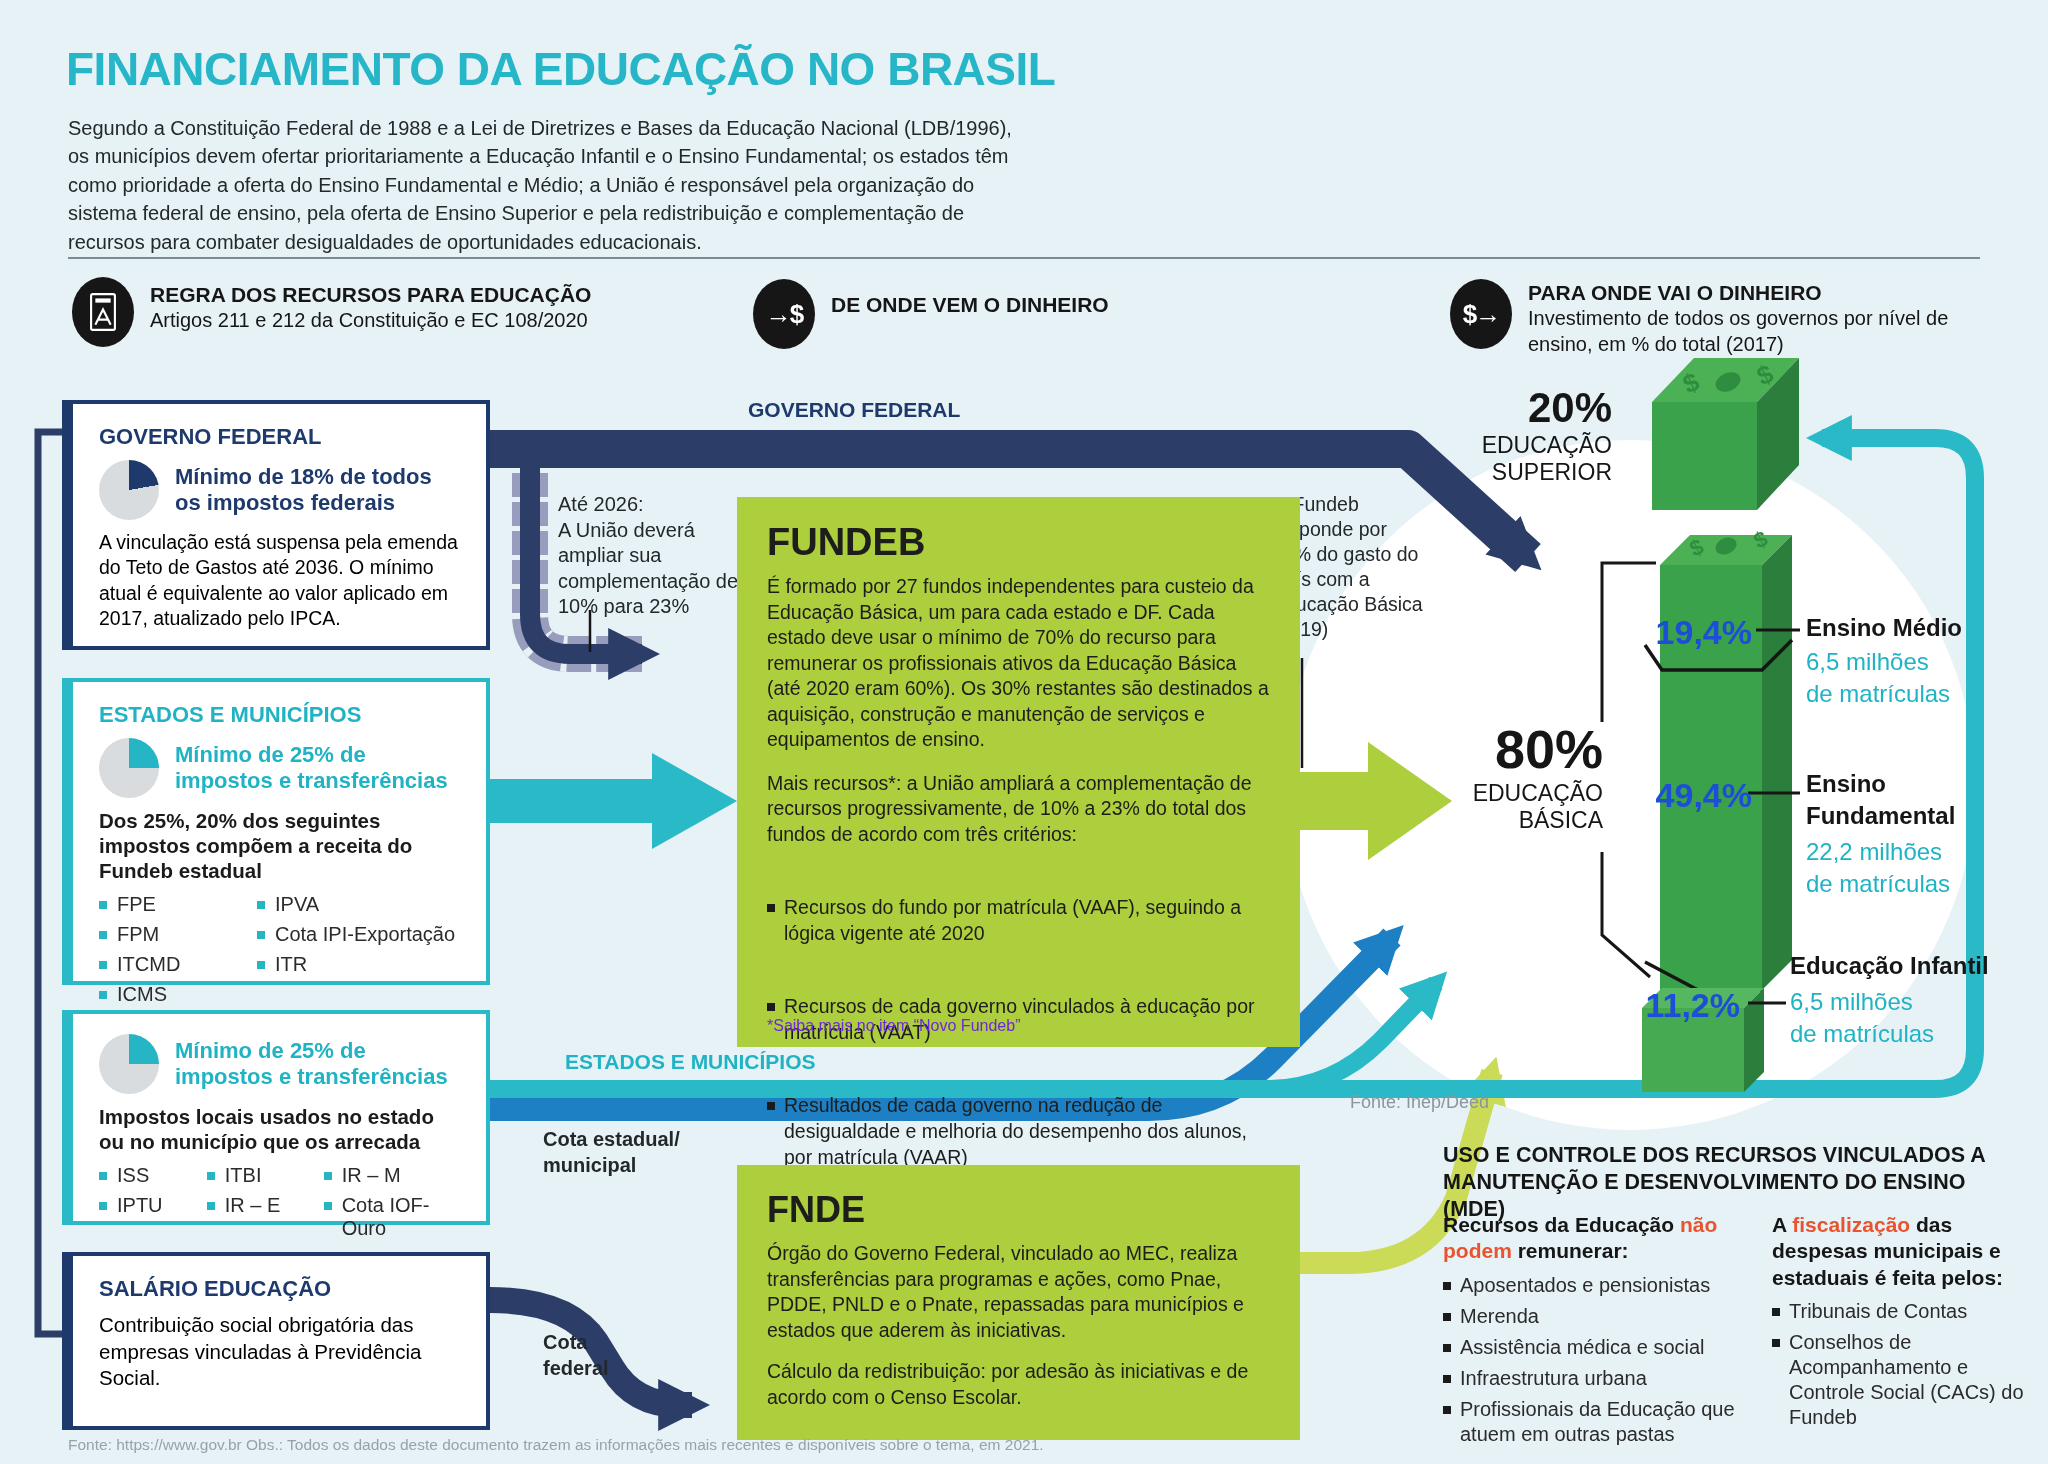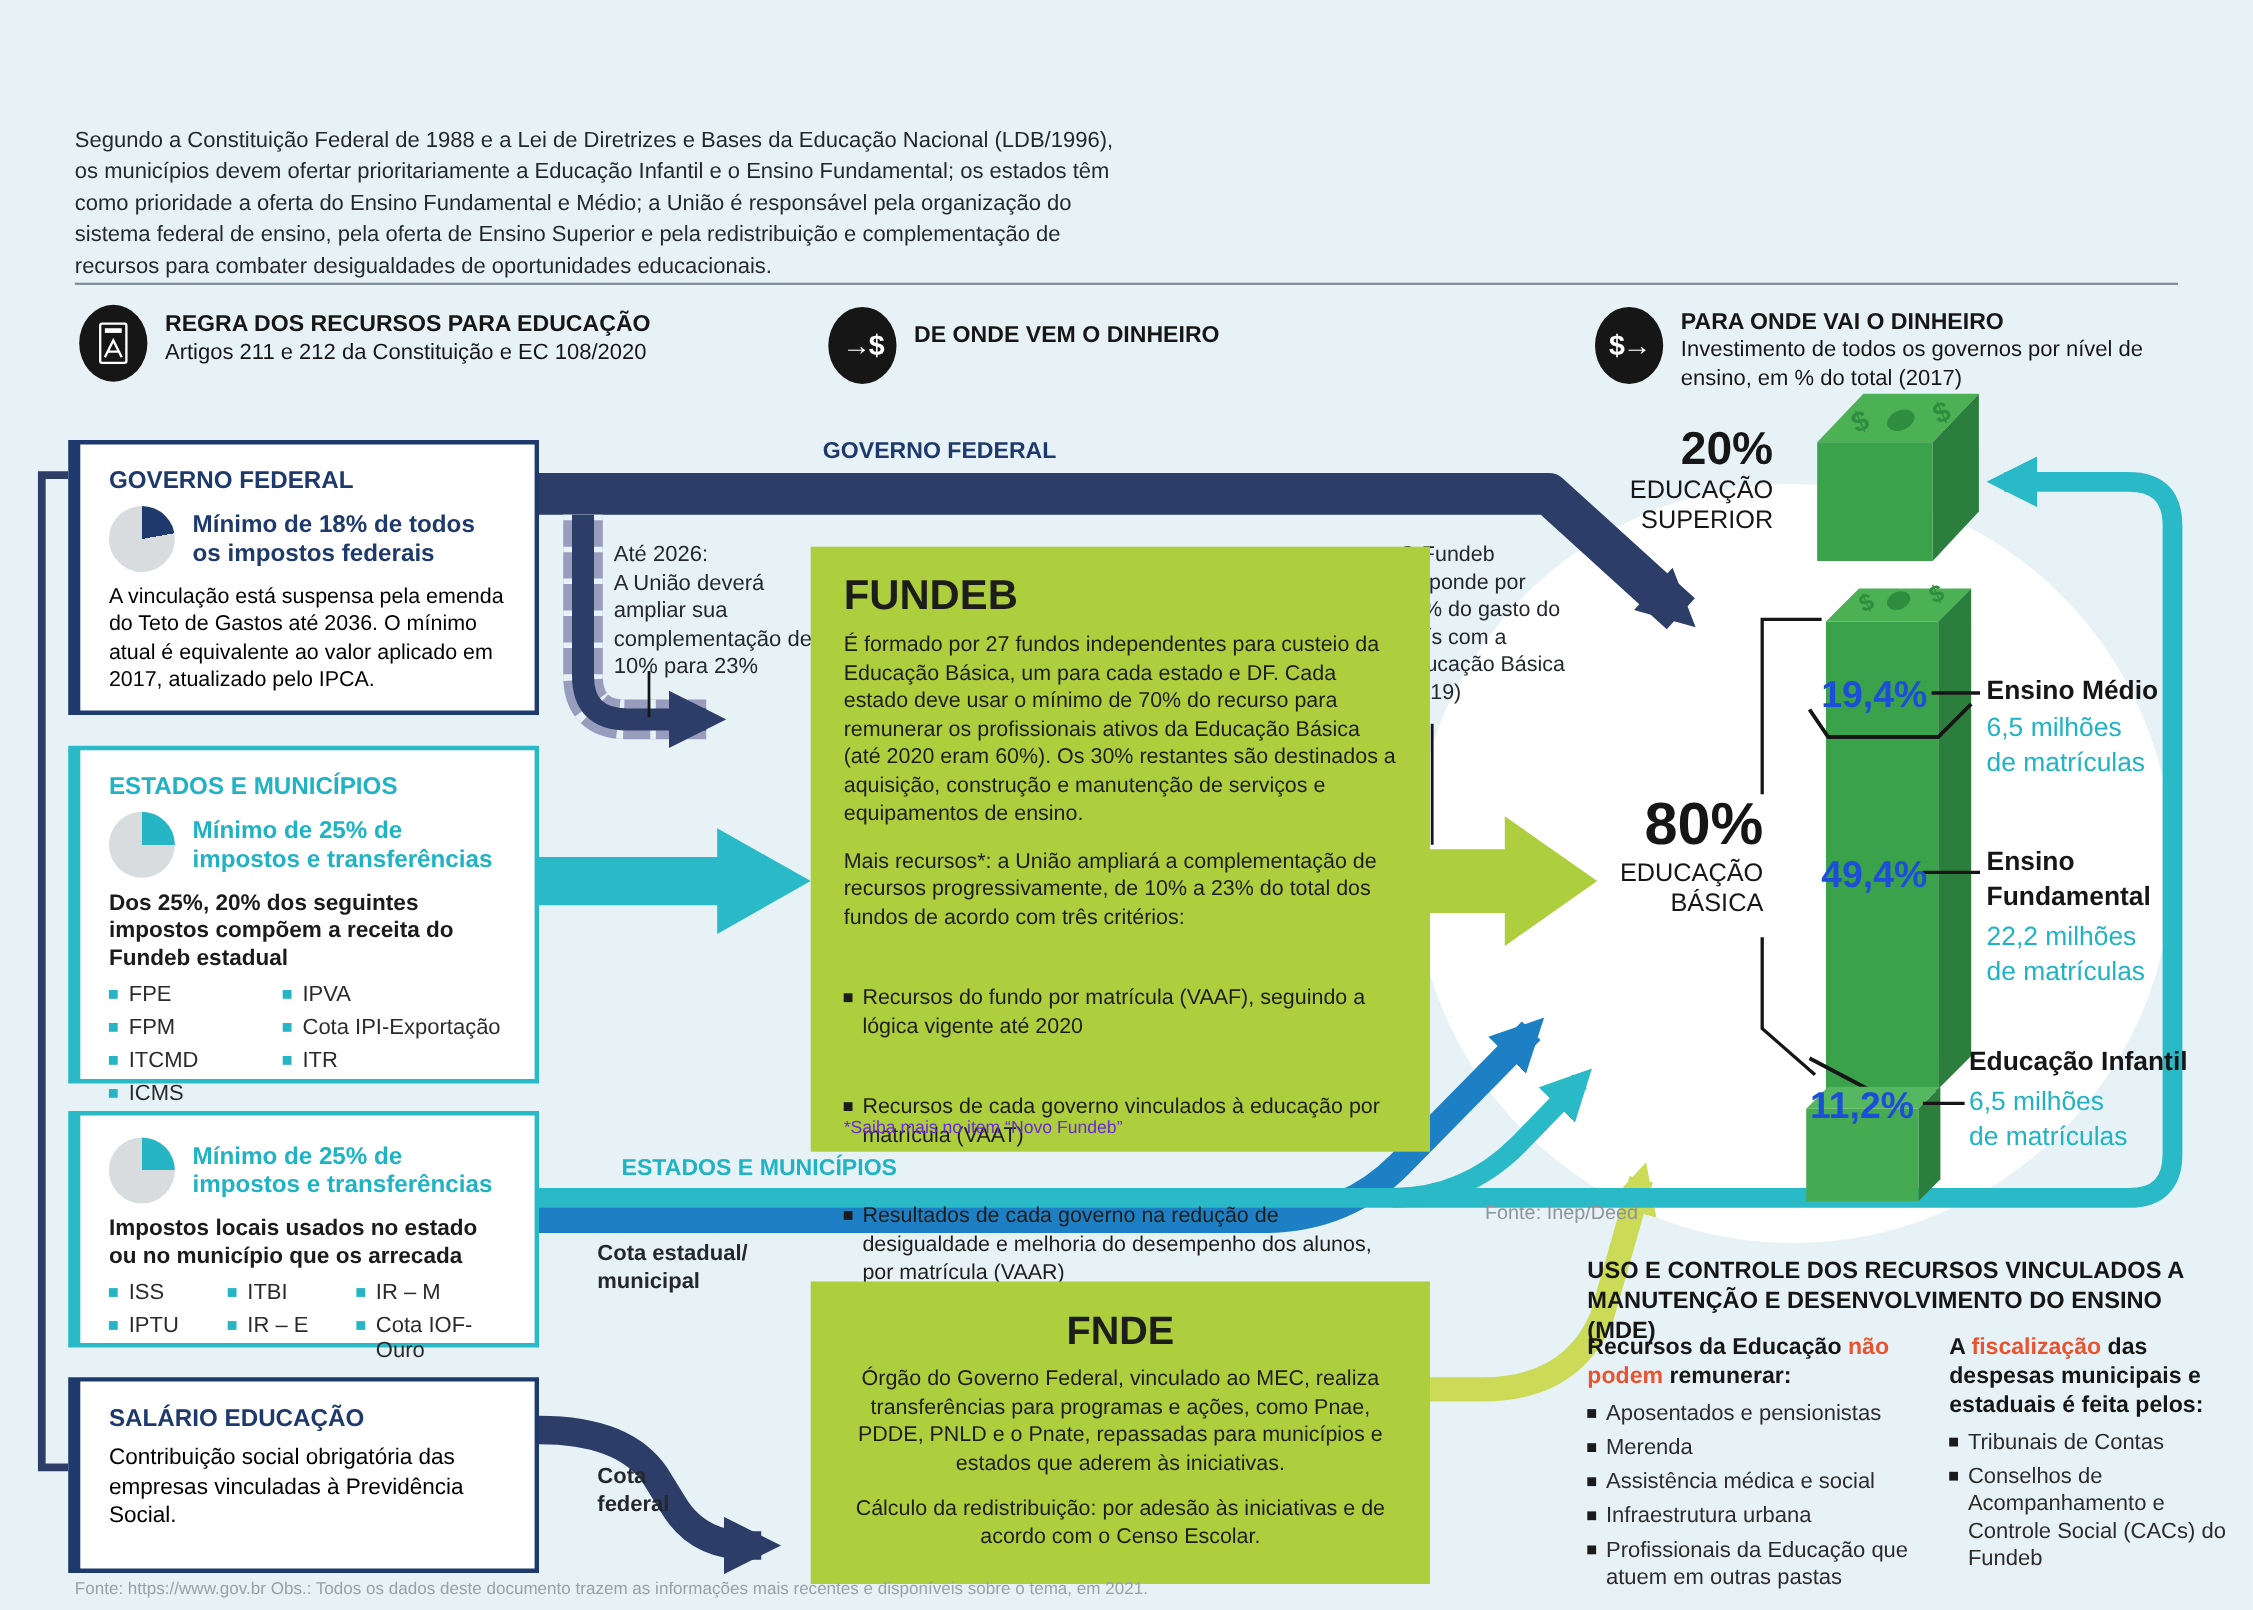--- a/index.html
+++ b/index.html
@@ -140,20 +140,21 @@
       <rect x="1642" y="1008" width="102" height="84" fill="#45aa52"></rect>
     </g>
 
     <path d="M1656,563 L1602,563 L1602,722 M1602,852 L1602,935 L1650,977" fill="none" stroke="#161616" stroke-width="3"></path>
 
     <line x1="1756" y1="630" x2="1800" y2="630" stroke="#161616" stroke-width="3"></line>
     <line x1="1748" y1="793" x2="1800" y2="793" stroke="#161616" stroke-width="3"></line>
     <line x1="1748" y1="1003" x2="1786" y2="1003" stroke="#161616" stroke-width="3"></line>
   </svg>
 
+  <div class="abs main-title">FINANCIAMENTO DA EDUCAÇÃO NO BRASIL</div>
   <div class="abs intro">Segundo a Constituição Federal de 1988 e a Lei de Diretrizes e Bases da Educação Nacional (LDB/1996), os municípios devem ofertar prioritariamente a Educação Infantil e o Ensino Fundamental; os estados têm como prioridade a oferta do Ensino Fundamental e Médio; a União é responsável pela organização do sistema federal de ensino, pela oferta de Ensino Superior e pela redistribuição e complementação de recursos para combater desigualdades de oportunidades educacionais.</div>
   <div class="abs hr"></div>
 
   <div class="abs hdr-icon" style="left:72px;top:277px;">
     <svg width="34" height="42" viewBox="0 0 40 48">
         <rect x="6" y="3" width="28" height="42" rx="2" fill="none" stroke="#fff" stroke-width="2.5"></rect>
         <rect x="11" y="8" width="18" height="5" fill="#fff"></rect>
         <path d="M11,39 L20,21 L29,39 M14,33 H26" fill="none" stroke="#fff" stroke-width="2.5"></path>
       </svg>
   </div>
@@ -305,21 +306,21 @@
           <span>Recursos de cada governo vinculados à educação por matrícula (VAAT)</span>
         </li>
       <li>
           <span class="sq black"></span>
           <span>Resultados de cada governo na redução de desigualdade e melhoria do desempenho dos alunos, por matrícula (VAAR)</span>
         </li>
     </ul>
     <div class="abs gfoot" style="left:30px;bottom:12px;">*Saiba mais no item “Novo Fundeb”</div>
   </div>
 
-  <div class="abs gbox" style="left:737px;top:1165px;width:563px;height:275px;text-align:center;">
+  <div class="abs gbox" style="left:737px;top:1165px;width:563px;height:275px;">
     <div class="gtitle" style="font-size:36px;">FNDE</div>
     <div class="gbody">Órgão do Governo Federal, vinculado ao MEC, realiza transferências para programas e ações, como Pnae, PDDE, PNLD e o Pnate, repassadas para municípios e estados que aderem às iniciativas.</div>
     <div class="gbody" style="margin-top:16px;">
       <span class="b">Cálculo da redistribuição:</span><span> por adesão às iniciativas e de acordo com o Censo Escolar.</span>
     </div>
   </div>
 
   <div class="abs ra pctbig" style="left:1452px;top:384px;width:160px;font-size:42px;">20%</div>
   <div class="abs ra b" style="left:1452px;top:432px;width:160px;font-size:23px;color:#161616;">EDUCAÇÃO</div>
   <div class="abs ra b" style="left:1452px;top:459px;width:160px;font-size:23px;color:#161616;">SUPERIOR</div>

